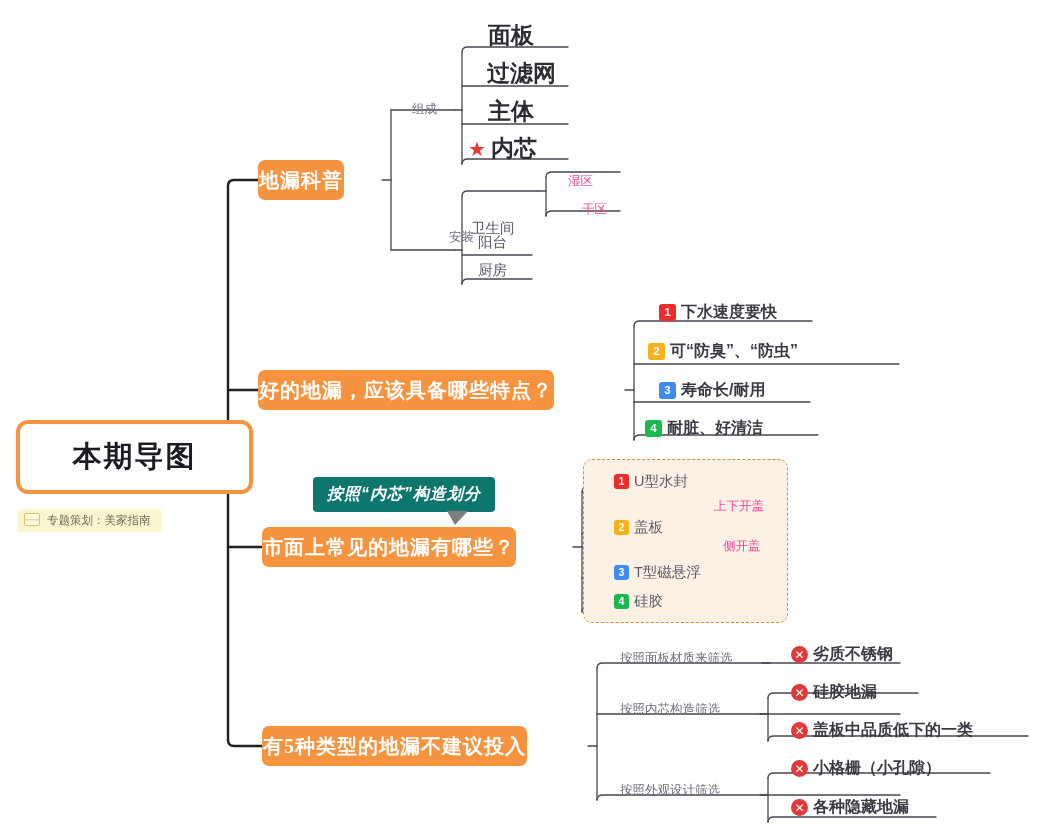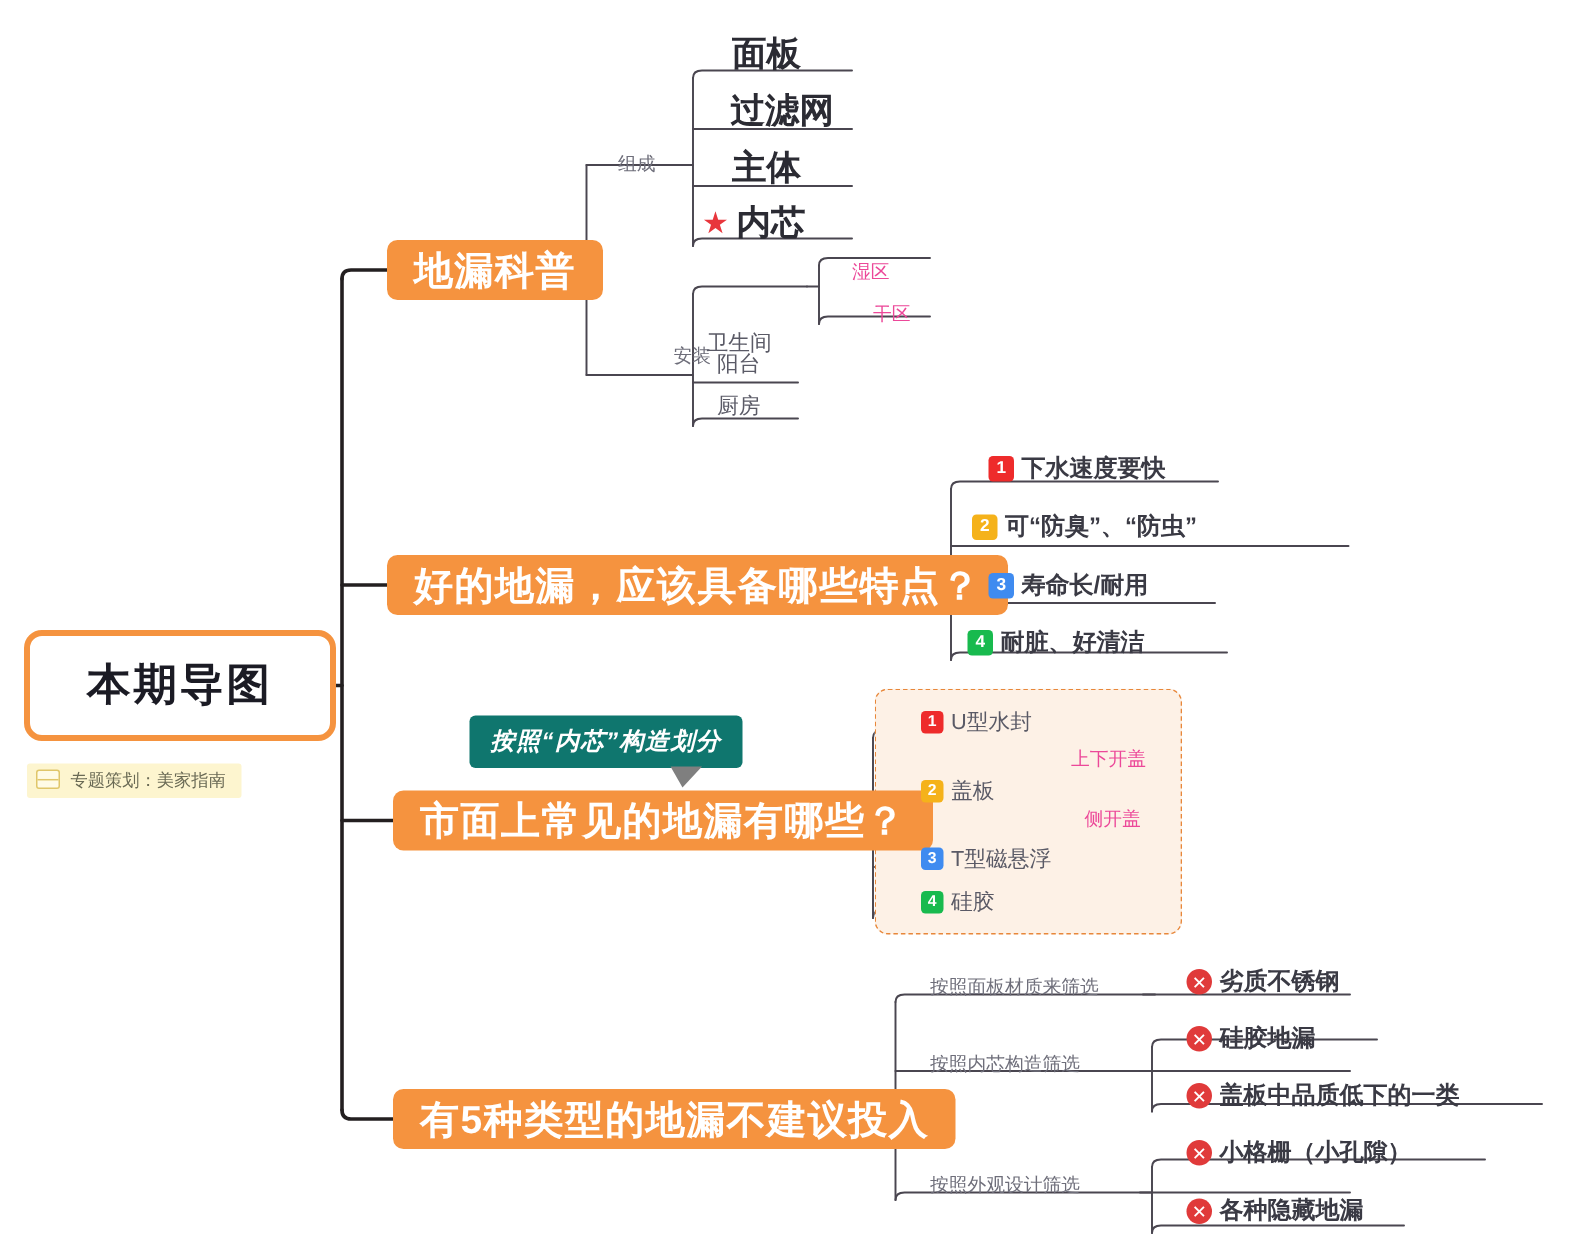--- a/index.html
+++ b/index.html
@@ -22,21 +22,21 @@
     width: 1053px; height: 840px;
     pointer-events: none;
   }
 
   
   .abs { position: absolute; white-space: nowrap; }
 
   
   .root-node {
     left: 16px; top: 420px;
-    width: 208px; height: 74px;
+    width: 237px; height: 74px;
     box-sizing: border-box;
     background: #ffffff;
     border: 4px solid #F5933F;
     border-radius: 12px;
     display: flex; align-items: center; justify-content: center;
   }
   .root-node .txt {
     font-size: 29px;
     font-weight: bold;
     color: #1b1b24;
@@ -74,22 +74,22 @@
   .pill {
     background: #F5933F;
     color: #ffffff;
     border-radius: 7px;
     display: flex; align-items: center; justify-content: center;
     font-weight: bold;
     box-sizing: border-box;
   }
   .pill.l1 {
     height: 40px;
-    padding: 0 18px;
-    font-size: 26px;
+    padding: 0 1px;
+    font-size: 20px;
     letter-spacing: 1px;
   }
 
   
   .bubble {
     left: 313px; top: 477px;
     background: #0f766e;
     color: #ffffff;
     border-radius: 4px;
     padding: 7px 14px;
@@ -319,21 +319,21 @@
     <span>T型磁悬浮</span>
   </div>
   <div class="abs leaf small row" style="left:614px; top:592px;">
     <span class="badge b4">4</span>
     <span>硅胶</span>
   </div>
 
   <div class="abs leaf tiny" style="left:714px; top:498px;">上下开盖</div>
   <div class="abs leaf tiny" style="left:723px; top:538px;">侧开盖</div>
 
-  <div class="abs pill l1" style="left:262px; top:726px;">
+  <div class="abs pill l1" style="left:262px; top:726px;font-family:Liberation Serif, serif;">
     <span>有5种类型的地漏不建议投入</span>
   </div>
 
   <div class="abs leaf label" style="left:620px; top:650px;">按照面板材质来筛选</div>
   <div class="abs leaf label" style="left:620px; top:701px;">按照内芯构造筛选</div>
   <div class="abs leaf label" style="left:620px; top:782px;">按照外观设计筛选</div>
 
   <div class="abs leaf mid row" style="left:791px; top:644px;">
     <span class="x-icon">✕</span>
     <span>劣质不锈钢</span>

